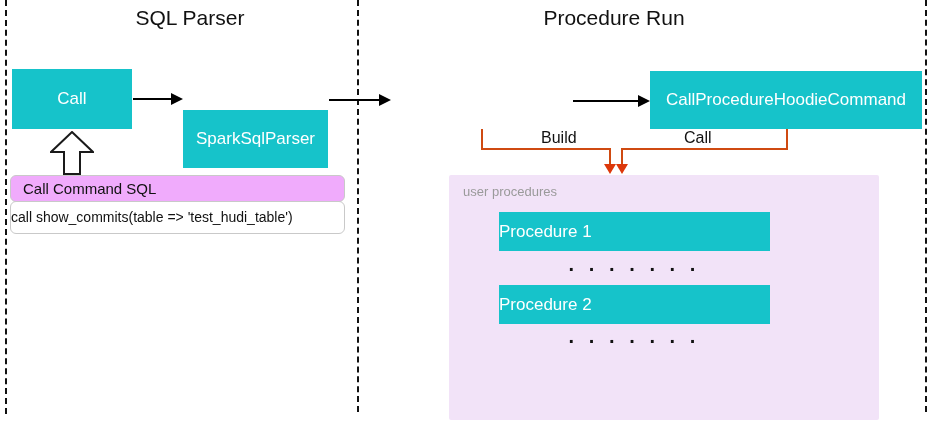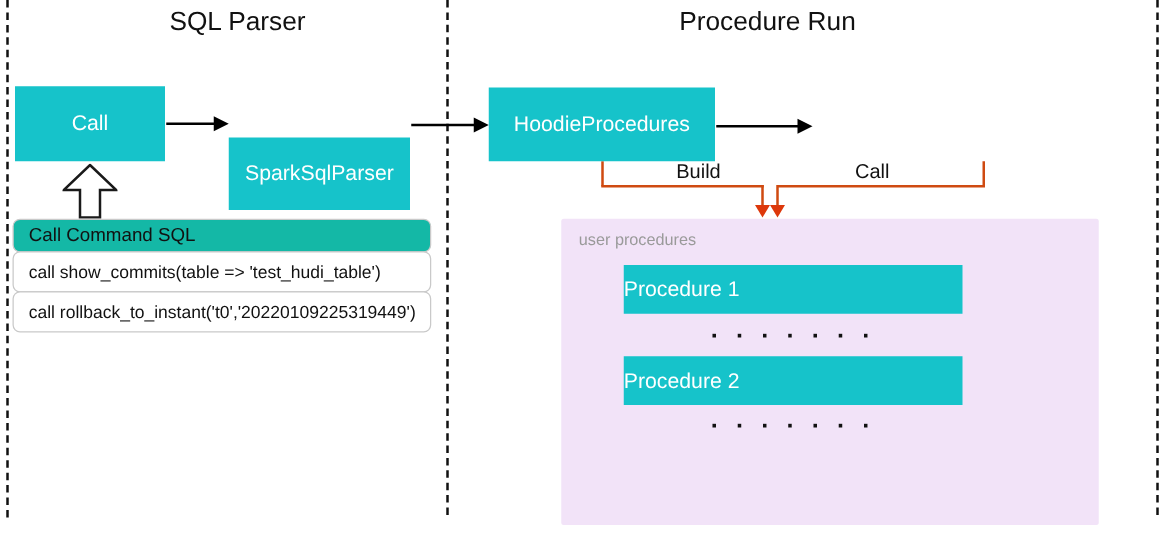--- a/index.html
+++ b/index.html
@@ -11,24 +11,24 @@
         justify-content:center;text-align:center;font-size:17px;line-height:1.25;z-index:3;}
   .hline{position:absolute;height:2px;background:#000;z-index:2;}
   .arrowhead-right{position:absolute;width:0;height:0;border-top:6px solid transparent;
         border-bottom:6px solid transparent;border-left:12px solid #000;z-index:2;}
   .oline{position:absolute;background:#cf4a11;z-index:1;}
   .arrowhead-down{position:absolute;width:0;height:0;border-left:6px solid transparent;
         border-right:6px solid transparent;border-top:10px solid #dd380b;z-index:2;}
   .edge-label{position:absolute;width:64px;font-size:16px;color:#111;z-index:2;}
   .block-arrow{position:absolute;z-index:2;}
   .sql-panel{position:absolute;left:10px;top:175px;width:335px;z-index:2;}
-  .sql-header{box-sizing:border-box;height:27px;line-height:25px;background:#14b8a6;
+  .sql-header{box-sizing:border-box;height:27px;line-height:25px;background:#f0abfc;
         border:1px solid #c9c9c9;border-radius:6px;padding-left:12px;font-size:15px;color:#111;}
   .sql-row{box-sizing:border-box;height:33px;line-height:31px;background:#ffffff;
-        border:1px solid #c9c9c9;border-radius:6px;padding-left:12px;font-size:14px;
+        border:1px solid #c9c9c9;border-radius:6px;font-size:14px;
         color:#111;margin-top:-1px;white-space:nowrap;overflow:hidden;}
   .group{position:absolute;left:449px;top:175px;width:430px;height:245px;background:#f2e3f8;
         border-radius:2px;z-index:1;}
   .group-label{position:absolute;left:14px;top:9px;font-size:13px;color:#9a9a9a;}
   .proc{position:absolute;left:50px;width:271px;height:39px;background:#16c3ca;color:#fff;
         display:flex;align-items:center;font-size:17px;}
   .dots{position:absolute;left:50px;width:271px;height:18px;text-align:center;font-size:20px;
         font-weight:700;letter-spacing:4px;color:#111;line-height:14px;}
 </style>
 </head>
@@ -44,41 +44,40 @@
   <div class="section-title" style="left:534px;top:6px;width:160px;">Procedure Run</div>
 
   <div class="node" style="left:12px;top:69px;width:120px;height:60px;">
     <div>
       <div>Call</div>
     </div>
   </div>
   <div class="node" style="left:183px;top:70px;width:145px;height:58px;margin-top:40px;">
     <span>SparkSqlParser</span>
   </div>
-  <div class="node" style="left:391px;top:70px;width:181px;height:59px;">
-    <span>HoodieProcedures</span>
+  <div class="node" style="left:650px;top:71px;width:272px;height:58px;">
+    <span>CallProcedureHoodieCommand</span>
   </div>
 
   <div class="hline" style="left:133px;top:98px;width:40px;"></div>
   <div class="arrowhead-right" style="left:171px;top:93px;"></div>
 
   <div class="hline" style="left:329px;top:99px;width:52px;"></div>
   <div class="arrowhead-right" style="left:379px;top:94px;"></div>
 
   <div class="hline" style="left:573px;top:100px;width:67px;"></div>
   <div class="arrowhead-right" style="left:638px;top:95px;"></div>
 
   <svg class="block-arrow" style="left:50px;top:131px;" width="44" height="44" viewBox="0 0 44 44">
     <polygon points="22,1 43,21 30,21 30,43 14,43 14,21 1,21" fill="#ffffff" stroke="#1a1a1a" stroke-width="2" stroke-linejoin="miter"></polygon>
   </svg>
 
   <div class="sql-panel">
     <div class="sql-header">Call Command SQL</div>
     <div class="sql-row">call show_commits(table =&gt; 'test_hudi_table')</div>
-    <div class="sql-row">call rollback_to_instant('t0','20220109225319449')</div>
   </div>
 
   <div class="oline" style="left:481px;top:129px;width:2px;height:20px;"></div>
   <div class="oline" style="left:481px;top:148px;width:130px;height:2px;"></div>
   <div class="oline" style="left:609px;top:148px;width:2px;height:17px;"></div>
   <div class="arrowhead-down" style="left:604px;top:164px;"></div>
 
   <div class="oline" style="left:786px;top:129px;width:2px;height:20px;"></div>
   <div class="oline" style="left:622px;top:148px;width:166px;height:2px;"></div>
   <div class="oline" style="left:621px;top:148px;width:2px;height:17px;"></div>

